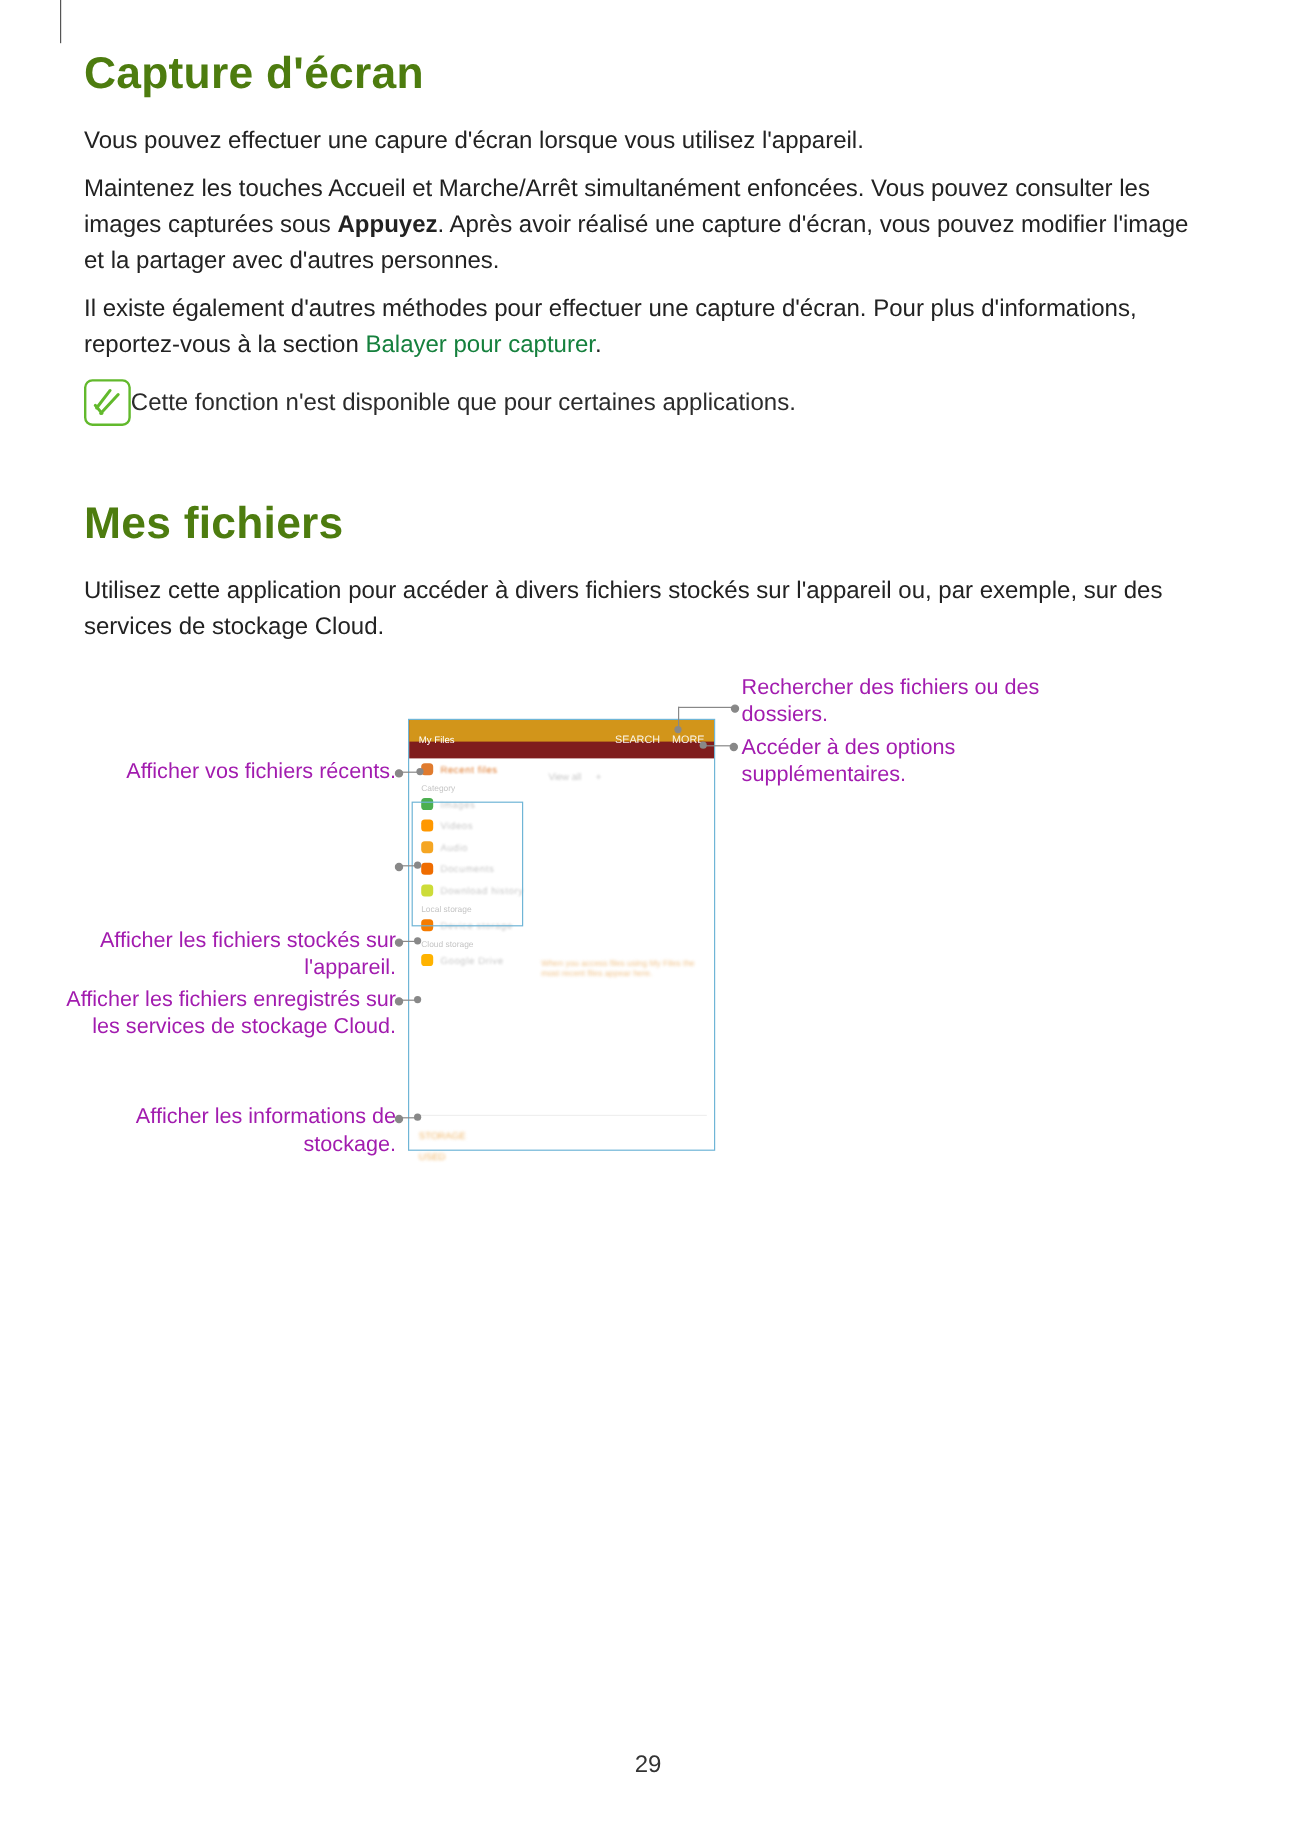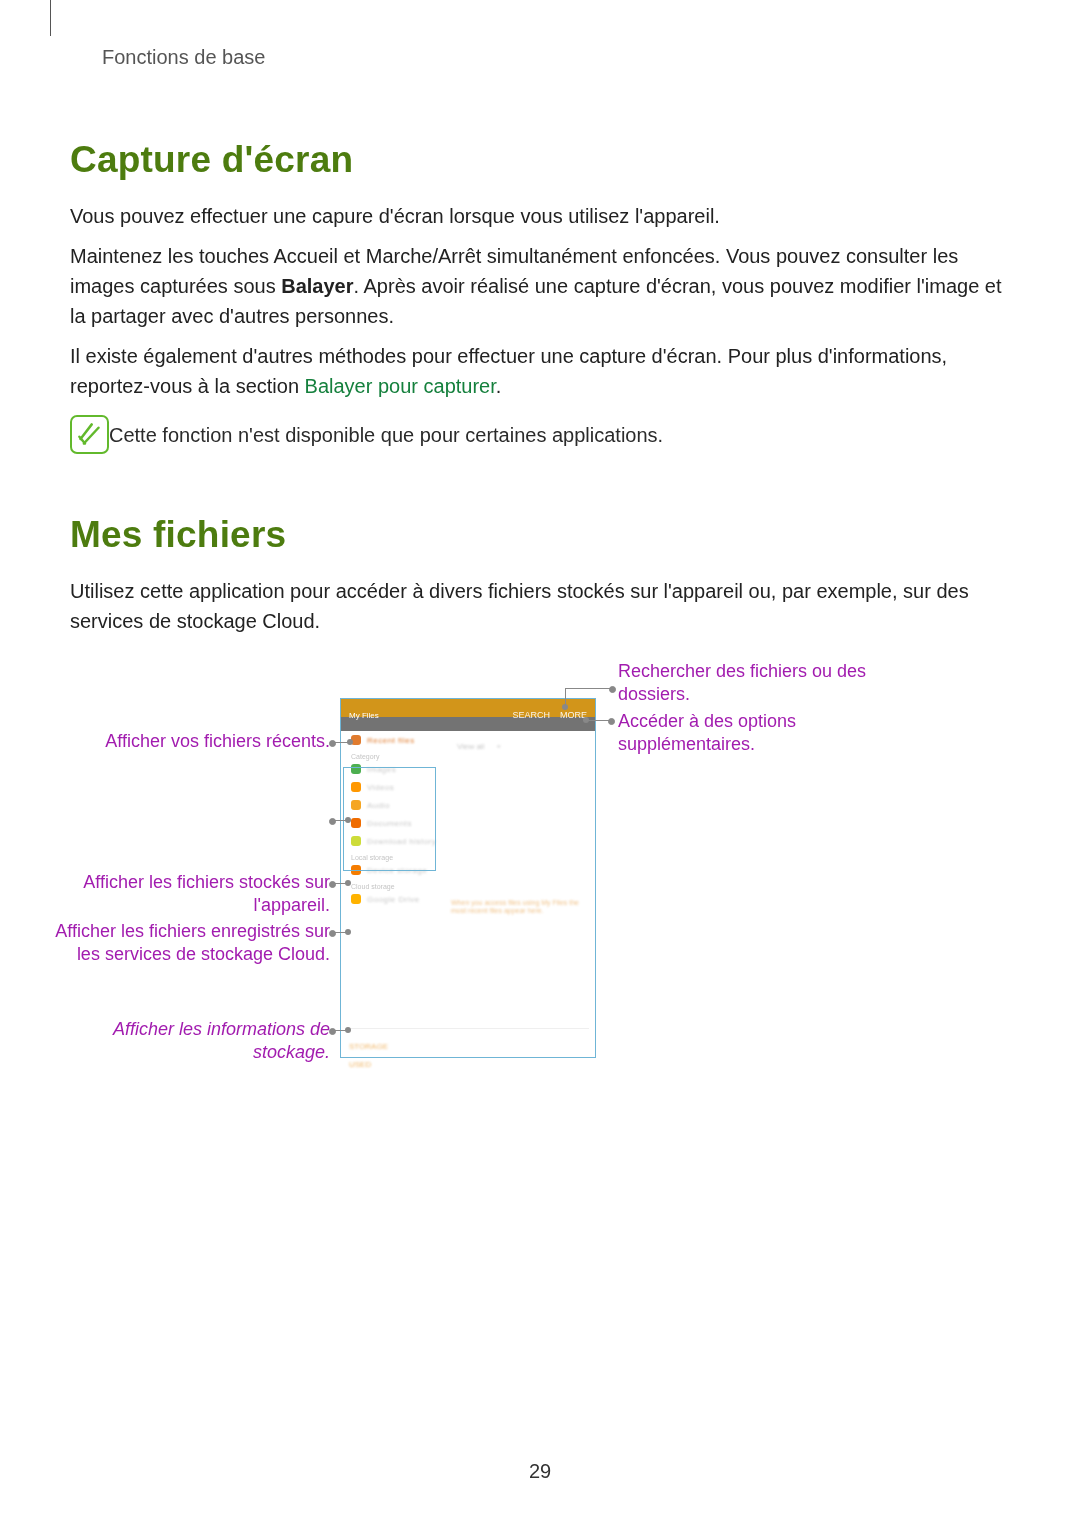--- a/index.html
+++ b/index.html
@@ -60,21 +60,21 @@
   }
   .screen {
     position: absolute;
     left: 270px; top: 40px;
     width: 256px; height: 360px;
     border: 1px solid #6fb5d6;
     background: #fff;
   }
   .screen .titlebar {
     height: 32px;
-    background: #737373;
+    background: #7f1d1d;
     display: flex;
     align-items: center;
     justify-content: space-between;
     padding: 0 8px;
     font-size: 8px;
     color: #fff;
   }
   .titlebar .right { display:flex; gap:10px; align-items:center; }
   .titlebar .glyph { font-size:9px; color:#fff; opacity:.9; }
   .titlebar .search-strip {
@@ -138,28 +138,27 @@
   .pagenum {
     position:absolute; left:0; right:0; bottom:44px;
     text-align:center; font-size:20px; color:#333;
   }
 </style>
 </head>
 <body>
 
 <div class="page">
   <div class="header-rule"></div>
-  <div class="section-header">Fonctions de base</div>
 
   <h1 class="section-title">Capture d'écran</h1>
 
   <p class="body">Vous pouvez effectuer une capure d'écran lorsque vous utilisez l'appareil.</p>
 
   <p class="body">
-    <span>Maintenez les touches Accueil et Marche/Arrêt simultanément enfoncées. Vous pouvez consulter les images capturées sous </span><span class="bold">Balayer</span><span>. Après avoir réalisé une capture d'écran, vous pouvez modifier l'image et la partager avec d'autres personnes.</span>
+    <span>Maintenez les touches Accueil et Marche/Arrêt simultanément enfoncées. Vous pouvez consulter les images capturées sous </span><span class="bold">Appuyez</span><span>. Après avoir réalisé une capture d'écran, vous pouvez modifier l'image et la partager avec d'autres personnes.</span>
   </p>
 
   <p class="body">
     <span>Il existe également d'autres méthodes pour effectuer une capture d'écran. Pour plus d'informations, reportez-vous à la section </span><span class="link">Balayer pour capturer</span><span>.</span>
   </p>
 
   <div class="note-row">
     <div class="note-icon-wrap">
       <svg viewBox="0 0 24 24" fill="none" stroke="#62b92c" stroke-width="2.2" stroke-linecap="round">
         <path d="M4 16 L14 3"></path>
@@ -267,21 +266,21 @@
     </div>
     <div class="leader to-left" style="left:260px; top:225px; width:18px;"></div>
     <div style="position:absolute;left:275px;top:222px;width:6px;height:6px;border-radius:50%;background:#888"></div>
 
     <div class="callout left" style="left:-30px; top:262px; width:290px; justify-content:flex-end;">
       <div class="lbl" style="max-width:290px">Afficher les fichiers enregistrés sur les services de stockage Cloud.</div>
     </div>
     <div class="leader to-left" style="left:260px; top:274px; width:18px;"></div>
     <div style="position:absolute;left:275px;top:271px;width:6px;height:6px;border-radius:50%;background:#888"></div>
 
-    <div class="callout left" style="left:0px; top:360px; width:260px; justify-content:flex-end;font-style:italic;">
+    <div class="callout left" style="left:0px; top:360px; width:260px; justify-content:flex-end;">
       <div class="lbl">Afficher les informations de stockage.</div>
     </div>
     <div class="leader to-left" style="left:260px; top:372px; width:18px;"></div>
     <div style="position:absolute;left:275px;top:369px;width:6px;height:6px;border-radius:50%;background:#888"></div>
 
   </div>
 
   <div class="pagenum">29</div>
 </div>
 

